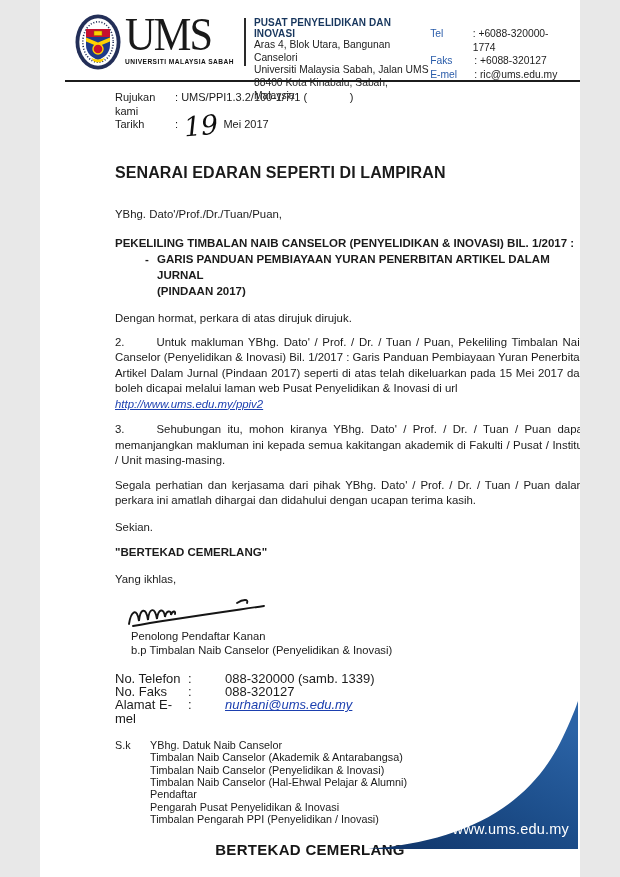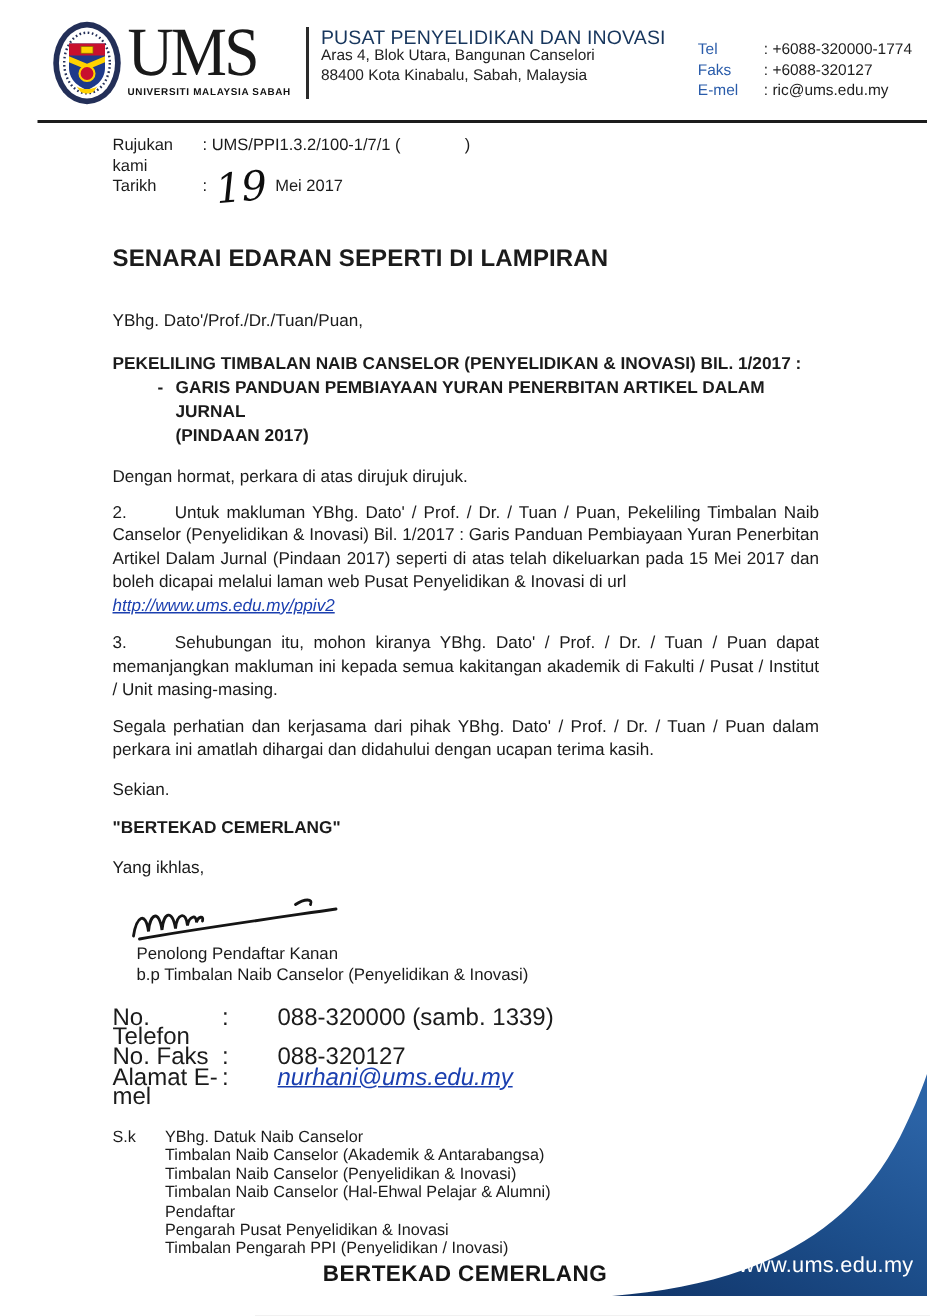--- a/index.html
+++ b/index.html
@@ -1,36 +1,36 @@
 <!DOCTYPE html>
 <html><head>
 <meta charset="utf-8">
 <style>
   * { margin:0; padding:0; box-sizing:border-box; }
   html,body { background:#e8e8e8; }
   .page {
-    position:relative; width:620px; height:877px; margin:0 auto;
+    position:relative; width:540px; height:877px; margin:0 auto;
     background:#ffffff; overflow:hidden;
     font-family:"Liberation Sans","DejaVu Sans",sans-serif;
     color:#1b1b1b;
   }
 
   
   .letterhead { position:absolute; top:14px; left:35px; right:8px; display:flex; align-items:flex-start; }
   .crest { flex:0 0 auto; }
   .wordmark-col { margin-left:4px; }
   .wordmark {
     font-family:"Liberation Serif","DejaVu Serif",serif;
     font-size:46px; line-height:42px; letter-spacing:-2px; color:#191919;
     transform:scaleX(.92); transform-origin:left top;
   }
   .uni-name { font-size:6.6px; font-weight:bold; letter-spacing:.45px; color:#111; margin-top:2px; white-space:nowrap; }
   .lh-divider { border-left:2px solid #2a2a2a; height:48px; margin:4px 8px 0 10px; }
   .dept { margin-top:3px; }
-  .dept-title { font-size:13px; font-weight:normal; color:#17365d; letter-spacing:.1px; }
+  .dept-title { font-size:10px; font-weight:bold; color:#17365d; letter-spacing:.1px; }
   .addr { font-size:10.3px; line-height:12.7px; color:#222; }
   .hdr-contacts { margin-left:auto; margin-top:13px; padding-right:4px; }
   .hc-row { display:flex; font-size:10.3px; line-height:13.5px; }
   .hc-label { width:44px; color:#2a5caa; }
   .hc-value { color:#1d1d1d; }
 
   .rule { position:absolute; top:80px; left:25px; width:593px; border-top:2.4px solid #1c1c1c; }
 
   
   .content { position:absolute; top:91px; left:75px; width:471px; font-size:11.4px; line-height:15.5px; }
@@ -63,32 +63,32 @@
   .closing { margin-top:11px; }
   .motto-quote { margin-top:10px; font-weight:bold; font-size:11.5px; }
   .sign-off { margin-top:11px; }
 
   .sig-wrap { margin:8px 0 0 6px; height:34px; position:relative; }
   .sig-wrap svg { position:absolute; left:0; top:0; }
   .signatory-name { font-weight:bold; font-size:11.5px; margin-top:-6px; position:relative; }
   .signatory-line { font-size:11.2px; line-height:14px;padding-left:16px; }
 
   .cd-block { margin-top:15px; }
-  .cd-row { display:flex; font-size:16px; line-height:13.2px; }
+  .cd-row { display:flex; font-size:13px; line-height:13.2px; }
   .cd-label { width:73px; flex:0 0 auto; }
   .cd-colon { width:37px; flex:0 0 auto; }
 
   .cc-block { display:flex; margin-top:14px; font-size:10.8px; line-height:12.4px; }
   .cc-label { width:35px; flex:0 0 auto; }
   .cc-item { white-space:nowrap; }
 
   
   .footer-motto { position:absolute; top:841px; left:0; width:100%; text-align:center;
     font-weight:bold; font-size:15px; letter-spacing:.3px; color:#161616; }
-  .swoosh { position:absolute; right:2px; bottom:11px; width:212px; height:150px; }
+  .swoosh { position:absolute; right:2px; bottom:26px; width:212px; height:150px; }
   .site { position:absolute; right:9px; bottom:14px; color:#ffffff; font-size:14.5px; letter-spacing:.2px; }
 </style>
 </head>
 <body>
 
 <div class="page">
 
   <header class="letterhead">
     <div class="crest">
       <svg viewBox="0 0 46 56" width="46" height="56" aria-hidden="true">
@@ -104,20 +104,21 @@
       </svg>
     </div>
     <div class="wordmark-col">
       <div class="wordmark">UMS</div>
       <div class="uni-name">UNIVERSITI MALAYSIA SABAH</div>
     </div>
     <div class="lh-divider"></div>
     <div class="dept">
       <div class="dept-title">PUSAT PENYELIDIKAN DAN INOVASI</div>
       <div class="addr">Aras 4, Blok Utara, Bangunan Canselori</div>
+      <div class="addr">Universiti Malaysia Sabah, Jalan UMS</div>
       <div class="addr">88400 Kota Kinabalu, Sabah, Malaysia</div>
     </div>
     <div class="hdr-contacts">
       <div class="hc-row">
         <span class="hc-label">Tel</span>
         <span class="hc-value">: +6088-320000-1774</span>
       </div>
       <div class="hc-row">
         <span class="hc-label">Faks</span>
         <span class="hc-value">: +6088-320127</span>

